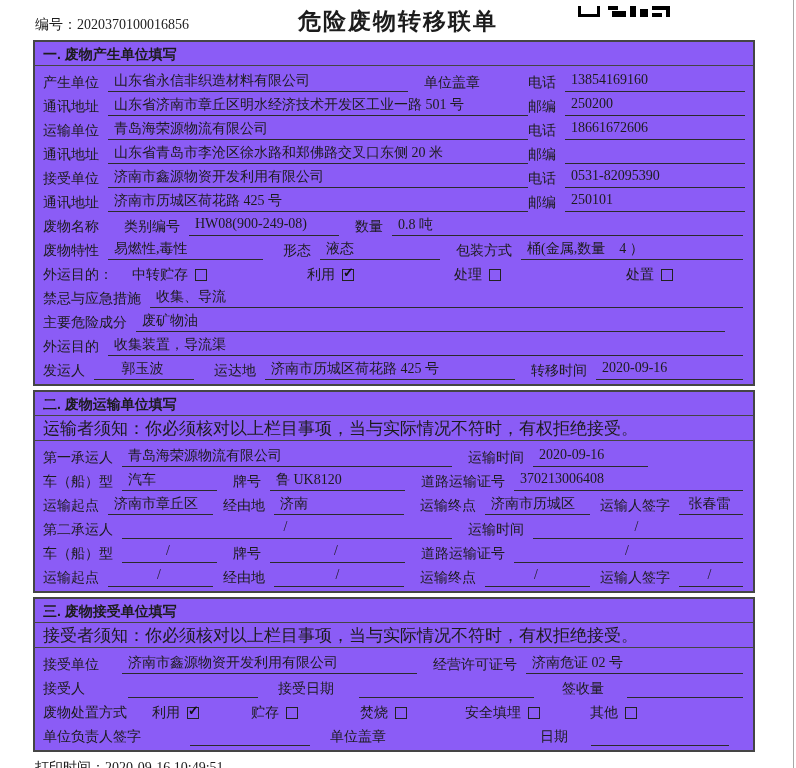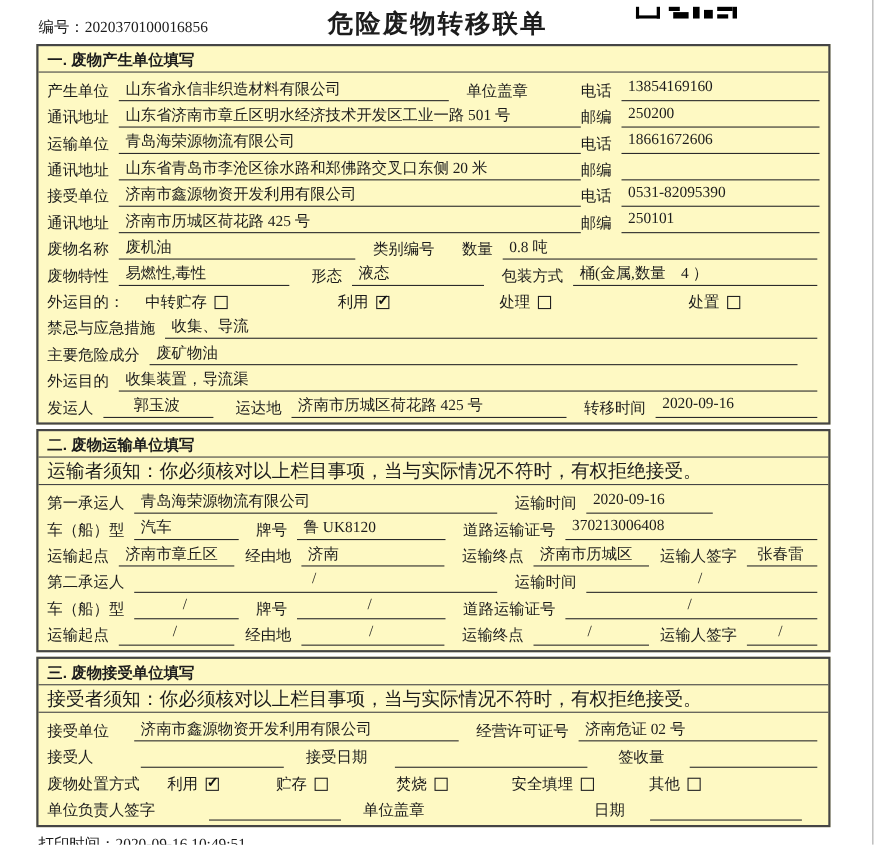--- a/index.html
+++ b/index.html
@@ -13,21 +13,21 @@
   }
   .page-edge { position:absolute; top:0; bottom:0; right:2px; width:1px; background:#a8a8a8; }
 
   .hdr { position:relative; height:34px; margin-top:6px; }
   .doc-no { position:absolute; left:35px; top:10px; font-size:14px; white-space:nowrap; }
   .doc-title { position:absolute; left:0; right:0; top:0; text-align:center;
                font-size:23px; font-weight:bold; letter-spacing:2px;
                font-family:"Liberation Sans","DejaVu Sans",sans-serif; }
   .qr-frag { position:absolute; left:578px; top:0; }
 
-  .box { margin:0 41px 0 33px; border:2px solid #454545; background:#fef9c3; }
+  .box { margin:0 41px 0 33px; border:2px solid #454545; background:#8b5cf6; }
   .box + .box { margin-top:4px; }
   .sec-title { font-weight:bold; font-size:14px; line-height:22px; padding:1px 8px 0;
                border-bottom:1px solid #454545;
                font-family:"Liberation Sans","DejaVu Sans",sans-serif; }
   .notice { font-size:17px; line-height:23px; padding:1px 8px 0; border-bottom:1px solid #454545; }
 
   .rows { padding:2px 8px 4px; }
   .row { display:flex; align-items:flex-end; height:24px; font-size:14px; white-space:nowrap; }
   .lbl { margin-right:9px; }
   .ml10 { margin-left:10px;font-family:Liberation Mono, monospace; } .ml16 { margin-left:16px; } .ml20 { margin-left:20px; }
@@ -128,22 +128,22 @@
       <span class="lbl">通讯地址</span>
       <span class="val w430">济南市历城区荷花路 425 号</span>
       <span class="grp">
         <span class="lbl">邮编</span>
         <span class="val w180">250101</span>
       </span>
     </div>
 
     <div class="row">
       <span class="lbl">废物名称</span>
-      <span class="val w215">废机油</span>
       <span class="lbl ml16">类别编号</span>
+      <span class="val w150">HW08(900-249-08)</span>
       <span class="lbl ml16">数量</span>
       <span class="val fill">0.8 吨</span>
     </div>
 
     <div class="row">
       <span class="lbl">废物特性</span>
       <span class="val w155">易燃性,毒性</span>
       <span class="lbl ml20">形态</span>
       <span class="val w120">液态</span>
       <span class="lbl ml16">包装方式</span>

